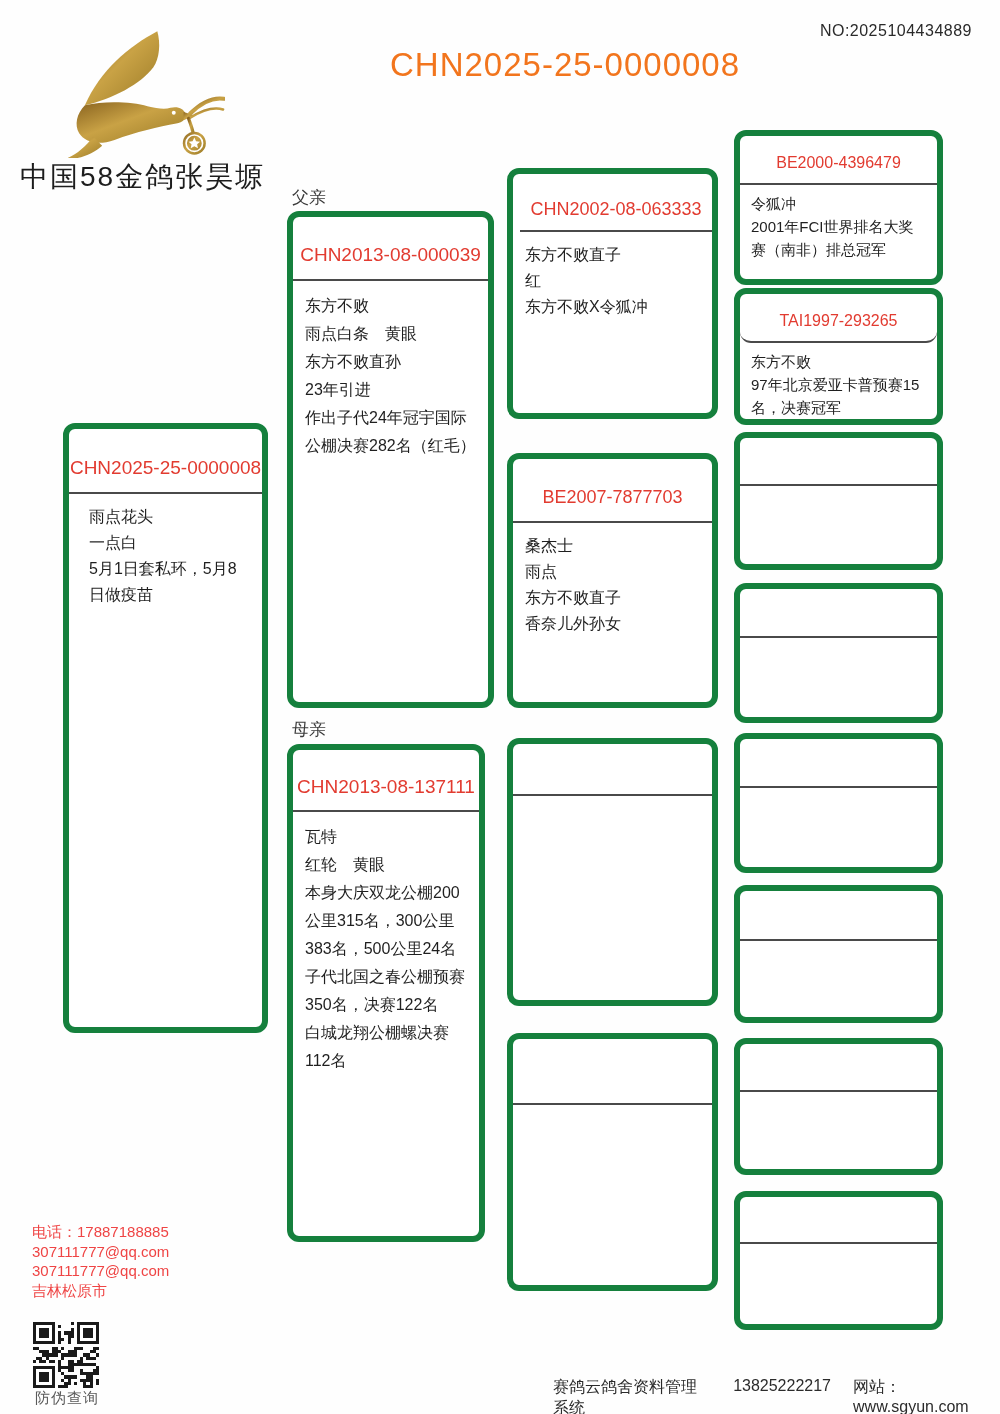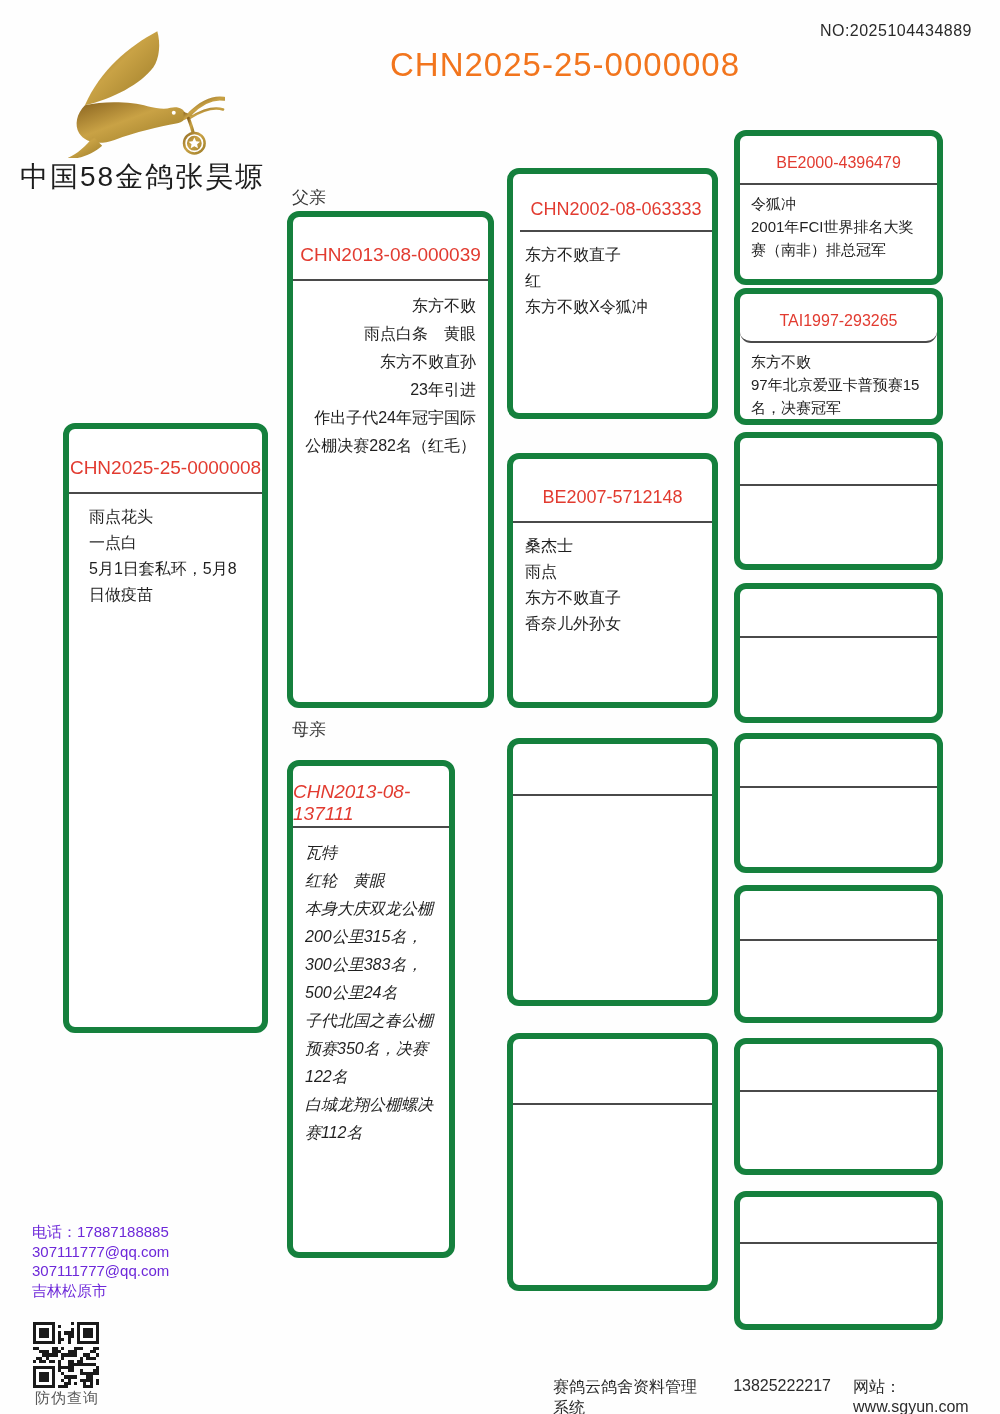--- a/index.html
+++ b/index.html
@@ -24,21 +24,21 @@
   .t-c2{font-size:19px;}
   .t-c3{font-size:18px;}
   .t-c4{font-size:16px;padding-top:6px;}
   .pbox-body{
     flex:1 1 auto;white-space:pre-line;box-sizing:border-box;color:#1f1f1f;
   }
   .b-c1{padding:10px 20px;font-size:16px;line-height:26px;}
   .b-c2{padding:11px 12px;font-size:16px;line-height:28px;}
   .b-c3{padding:10px 12px;font-size:16px;line-height:26px;}
   .b-c4{padding:7px 11px;font-size:15px;line-height:23px;border-radius:13px;}
-  .contact{font-size:15px;line-height:19.5px;color:#6d28d9;}
+  .contact{font-size:15px;line-height:19.5px;color:#ef4444;}
   .anti-fake{font-size:15px;color:#5a5a5a;letter-spacing:1px;}
   .footer{display:flex;gap:22px;font-size:16px;color:#2b2b2b;margin-left:41px;}
 </style>
 </head>
 <body>
 
 <div class="page">
 
   <div class="abs serial" style="top:22px;right:28px;">NO:2025104434889</div>
 
@@ -78,47 +78,47 @@
   <div class="abs loft-name" style="left:20px;top:158px;text-align:right;">中国58金鸽张昊塬</div>
 
   <div class="pbox" style="left:63px;top:423px;width:205px;height:610px;">
     <div class="pbox-title t-c1" style="height:65px;">CHN2025-25-0000008</div>
     <div class="pbox-body b-c1">雨点花头
 一点白
 5月1日套私环，5月8日做疫苗</div>
   </div>
 
   <div class="abs sec-label" style="left:292px;top:186px;">父亲</div>
-  <div class="pbox" style="left:287px;top:211px;width:207px;height:497px;text-align:right;">
+  <div class="pbox" style="left:287px;top:211px;width:207px;height:497px;">
     <div class="pbox-title t-c2" style="height:64px;">CHN2013-08-000039</div>
     <div class="pbox-body b-c2">东方不败
 雨点白条　黄眼
 东方不败直孙
 23年引进
 作出子代24年冠宇国际公棚决赛282名（红毛）</div>
   </div>
 
   <div class="abs sec-label" style="left:292px;top:718px;">母亲</div>
-  <div class="pbox" style="left:287px;top:760px;width:168px;height:498px;font-style:italic;">
+  <div class="pbox" style="left:287px;top:744px;width:198px;height:498px;">
     <div class="pbox-title t-c2" style="height:62px;">CHN2013-08-137111</div>
     <div class="pbox-body b-c2">瓦特
 红轮　黄眼
 本身大庆双龙公棚200公里315名，300公里383名，500公里24名
 子代北国之春公棚预赛350名，决赛122名
 白城龙翔公棚螺决赛112名</div>
   </div>
 
   <div class="pbox" style="left:507px;top:168px;width:211px;height:251px;">
     <div class="pbox-title t-c3" style="height:58px;margin-left:7px;">CHN2002-08-063333</div>
     <div class="pbox-body b-c3">东方不败直子
 红
 东方不败X令狐冲</div>
   </div>
   <div class="pbox" style="left:507px;top:453px;width:211px;height:255px;">
-    <div class="pbox-title t-c3" style="height:64px;">BE2007-5712148</div>
+    <div class="pbox-title t-c3" style="height:64px;">BE2007-7877703</div>
     <div class="pbox-body b-c3">桑杰士
 雨点
 东方不败直子
 香奈儿外孙女</div>
   </div>
   <div class="pbox" style="left:507px;top:738px;width:211px;height:268px;">
     <div class="pbox-title t-c3" style="height:52px;"></div>
     <div class="pbox-body b-c3"></div>
   </div>
   <div class="pbox" style="left:507px;top:1033px;width:211px;height:258px;">

